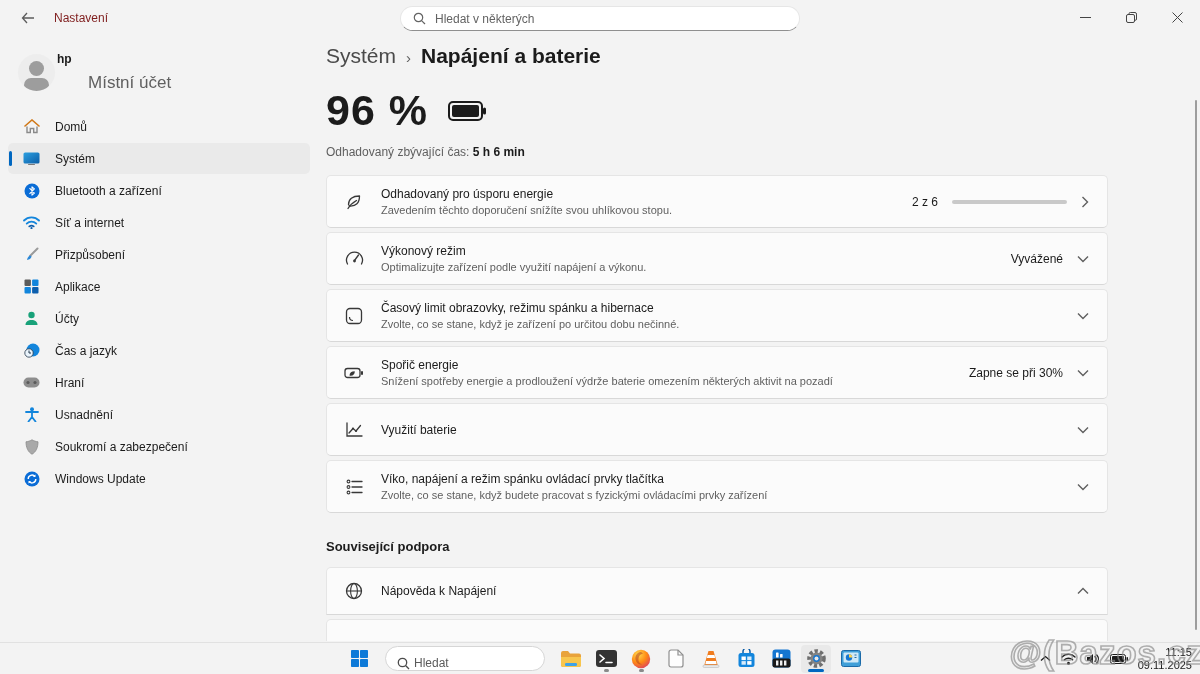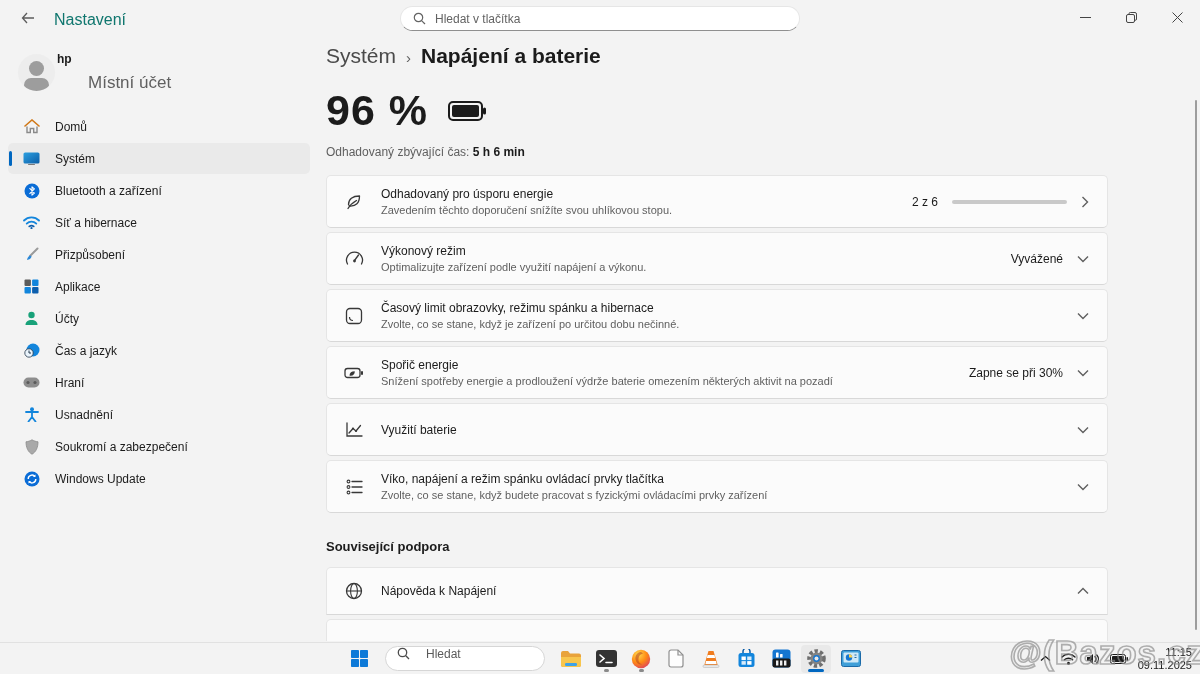--- a/index.html
+++ b/index.html
@@ -4,21 +4,21 @@
 <style>
   * { box-sizing: border-box; margin: 0; padding: 0; }
   html,body { width:1200px; height:674px; overflow:hidden;
     font-family:"Liberation Sans","DejaVu Sans",sans-serif;
     background:#f3f3f3; color:#1b1b1b; }
 
   
   .titlebar { position:absolute; top:0; left:0; right:0; height:36px; }
   .back-btn { position:absolute; left:12px; top:6px; width:32px; height:24px;
     display:flex; align-items:center; justify-content:center; color:#5c5c5c; border-radius:4px; }
-  .app-title { position:absolute; left:54px; top:11px; font-size:16px; color:#0f766e; }
+  .app-title { position:absolute; left:54px; top:11px; font-size:12px; color:#7f1d1d; }
   .search-pill { position:absolute; left:400px; top:6px; width:400px; height:25px;
     background:#fff; border:1px solid #e6e6e6; border-bottom:1px solid #8f8f8f;
     border-radius:13px; display:flex; align-items:center; gap:9px; padding:0 12px; }
   .search-pill .ph { font-size:12px; color:#636363; }
   .win-controls { position:absolute; right:0; top:0; display:flex; }
   .win-btn { width:46px; height:34px; display:flex; align-items:center; justify-content:center; color:#444; }
 
   
   .sidebar { position:absolute; top:36px; left:0; width:318px; bottom:32px; padding:10px 8px 0 8px; }
   .user-block { display:flex; align-items:center; gap:2px; padding:6px 10px 18px 10px; }
@@ -66,21 +66,21 @@
   
   .taskbar { position:absolute; left:0; right:0; bottom:0; height:32px;
     background:rgba(243,243,243,0.97); border-top:1px solid #e1e1e1;
     display:flex; align-items:center; }
   .tb-center { position:absolute; left:344px; display:flex; align-items:center; gap:5px; }
   .tb-btn { width:30px; height:28px; border-radius:4px; display:flex; align-items:center; justify-content:center; position:relative; }
   .tb-btn.active { background:#e9e9e9; }
   .tb-btn.active .underline { position:absolute; bottom:1px; left:7px; width:16px; height:3px; border-radius:2px; background:#0067c0; }
   .tb-btn .run-dot { position:absolute; bottom:1px; left:13px; width:5px; height:3px; border-radius:2px; background:#8a8a8a; }
   .tb-search { height:25px; width:160px; border-radius:13px; background:#fff; border:1px solid #d6d6d6;
-    display:flex; align-items:flex-start; gap:16px; padding:0 11px; margin:0 6px; }
+    display:flex; align-items:flex-end; gap:4px; padding:0 11px; margin:0 6px; }
   .tb-search span { font-size:12px; color:#5a5a5a; }
   .tray { position:absolute; right:8px; display:flex; align-items:center; gap:10px; }
   .tray-ic { display:flex; color:#1b1b1b; }
   .clock { text-align:right; font-size:11px; line-height:13px; color:#1b1b1b; }
 
   
   .watermark { position:absolute; right:-4px; bottom:2px; z-index:40; pointer-events:none;
     font-size:33px; font-weight:bold; letter-spacing:1px;
     color:transparent; -webkit-text-stroke:1.6px rgba(140,140,140,0.8); opacity:.85; }
 </style>
@@ -92,21 +92,21 @@
     <svg width="14" height="12" viewBox="0 0 14 12">
         <path d="M6 1 L1.5 6 L6 11 M1.5 6 H13" stroke="#5c5c5c" stroke-width="1.3" fill="none"></path>
       </svg>
   </div>
   <div class="app-title">Nastavení</div>
   <div class="search-pill">
     <svg width="13" height="13" viewBox="0 0 13 13">
         <circle cx="5.5" cy="5.5" r="4.2" stroke="#636363" stroke-width="1.2" fill="none"></circle>
         <path d="M8.8 8.8 L12 12" stroke="#636363" stroke-width="1.2"></path>
       </svg>
-    <span class="ph">Hledat v tlačítka</span>
+    <span class="ph">Hledat v některých</span>
   </div>
   <div class="win-controls">
     <div class="win-btn">
         <svg width="11" height="11" viewBox="0 0 11 11">
           <path d="M0 5.5 H11" stroke="#444" stroke-width="1"></path>
         </svg>
       </div>
     <div class="win-btn">
         <svg width="11" height="11" viewBox="0 0 11 11">
           <rect x="0.5" y="2.5" width="8" height="8" rx="1.5" stroke="#444" fill="none"></rect>
@@ -169,21 +169,21 @@
   </div>
   <div class="nav-item">
     <span class="nav-ic">
         <svg width="17" height="13" viewBox="0 0 17 13">
           <path d="M1 4.5 A10.5 10.5 0 0 1 16 4.5" stroke="#1285dc" stroke-width="1.8" fill="none" stroke-linecap="round"></path>
           <path d="M3.7 7.6 A7 7 0 0 1 13.3 7.6" stroke="#1285dc" stroke-width="1.8" fill="none" stroke-linecap="round"></path>
           <path d="M6.3 10.4 A3.6 3.6 0 0 1 10.7 10.4" stroke="#0d5fae" stroke-width="1.8" fill="none" stroke-linecap="round"></path>
           <circle cx="8.5" cy="12" r="1.1" fill="#0d5fae"></circle>
         </svg>
       </span>
-    <span>Síť a hibernace</span>
+    <span>Síť a internet</span>
   </div>
   <div class="nav-item">
     <span class="nav-ic">
         <svg width="15" height="15" viewBox="0 0 15 15">
           <path d="M13.5 1.5 L6 9" stroke="#9a9a9a" stroke-width="2" stroke-linecap="round"></path>
           <path d="M6.5 8.5 C4.5 9 3.5 10.5 3 13 C5.5 12.8 7 11.6 7.6 9.6 Z" fill="#2b88d8"></path>
         </svg>
       </span>
     <span>Přizpůsobení</span>
   </div>

